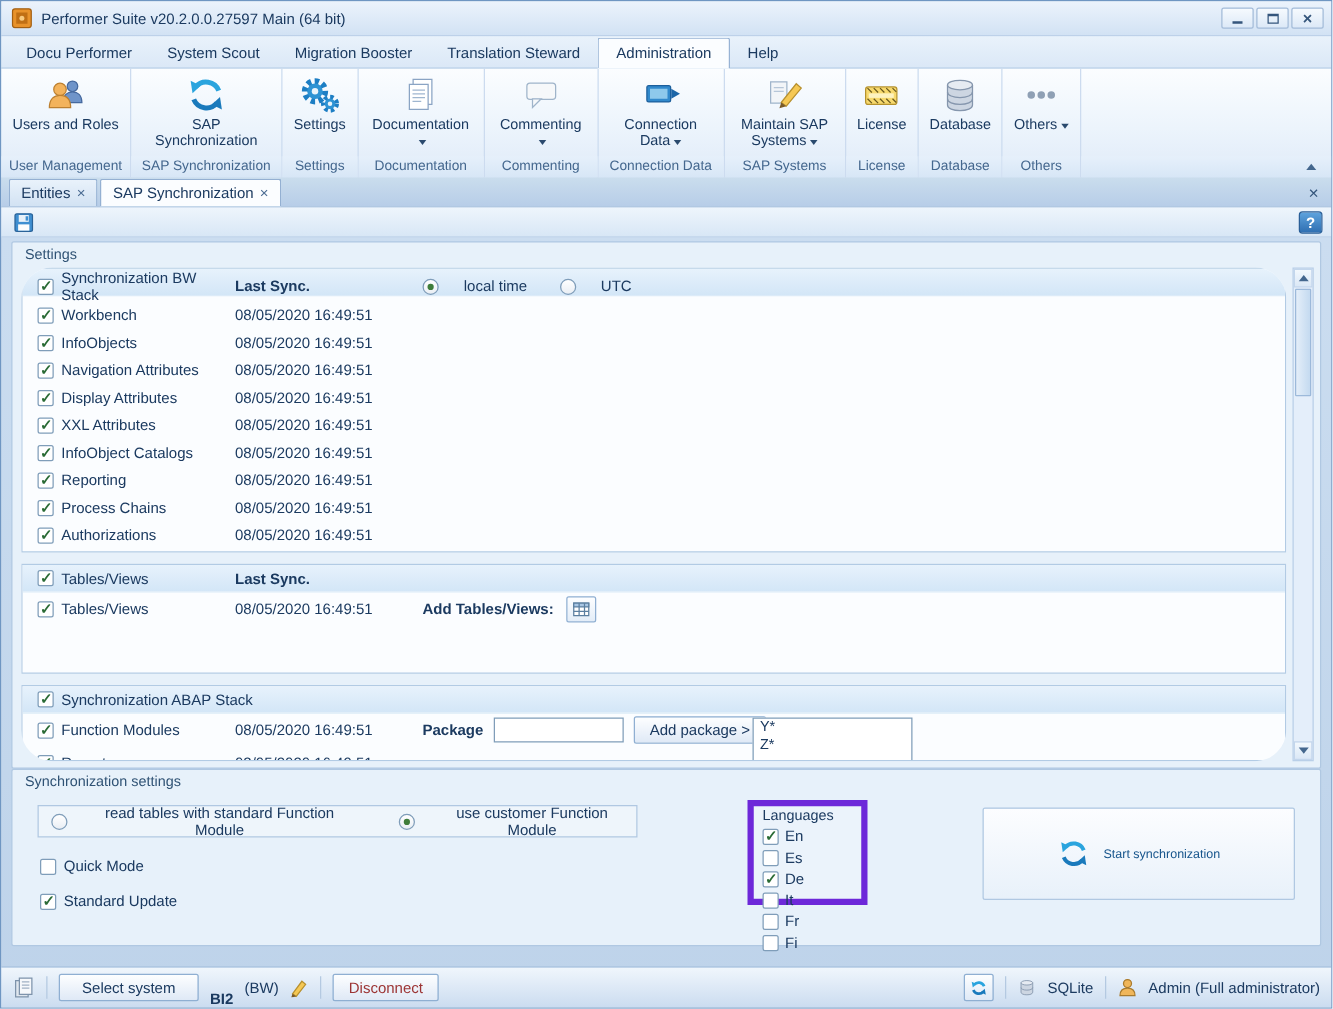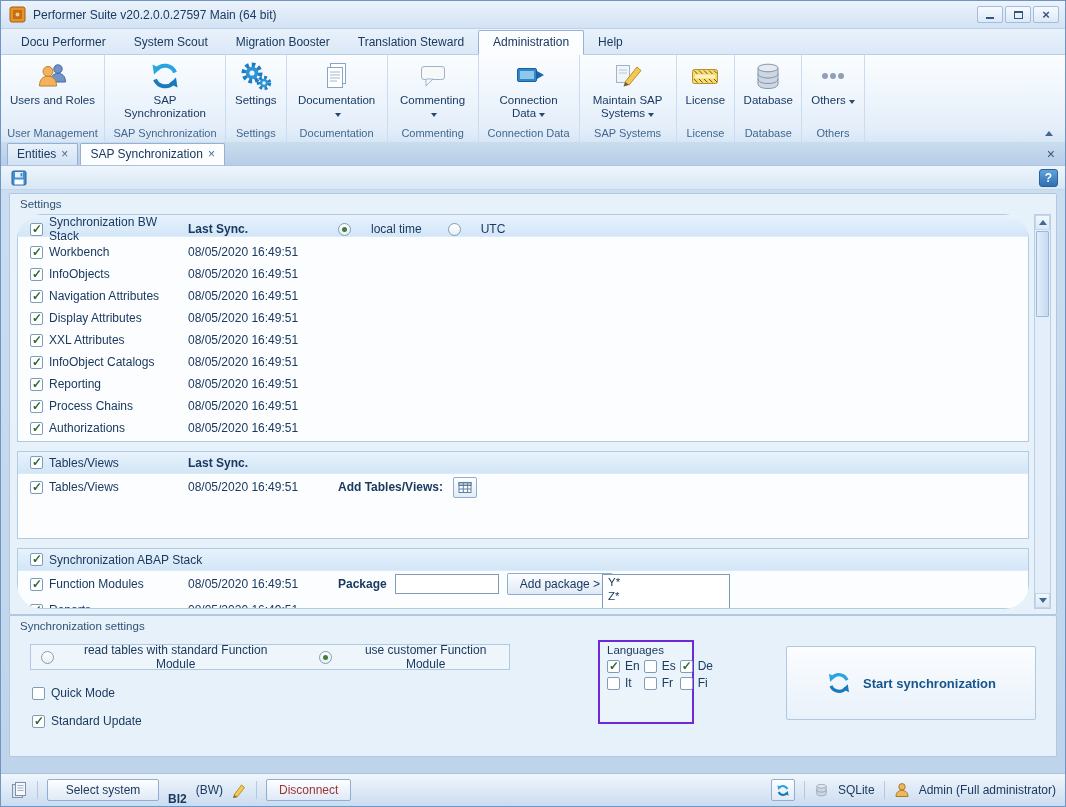--- a/index.html
+++ b/index.html
@@ -102,29 +102,29 @@
   .tri-down { width:0; height:0; border-left:4px solid transparent; border-right:4px solid transparent; border-top:5px solid #44678e; }
   .vs-thumb { height:86px; margin:1px; background:linear-gradient(90deg,#e4eef9,#c4daf0); border:1px solid #9cb9da; border-radius:1px; }
   .vs-track { flex:1; }
 
   
   .sync-panel { margin-top:0; height:142px; position:relative; }
   .radio-box { position:absolute; left:20px; top:28px; width:480px; height:26px; border:1px solid #b0c8e2;
                background:#eef5fb; display:flex; align-items:center; padding:0 10px; gap:42px; }
   .pos-quick { position:absolute; left:22px; top:70px; }
   .pos-std { position:absolute; left:22px; top:98px; }
-  .lang-box { position:absolute; left:588px; top:24px; width:96px; height:84px; border:2px solid #6d28d9;
+  .lang-box { position:absolute; left:588px; top:24px; width:96px; height:84px; border:5px solid #6d28d9;
               background:#ebf3fb; padding:2px 7px 0; }
   .lang-caption { font-size:11.5px; margin-bottom:3px; }
-  .lang-grid { display:grid; grid-template-columns:1fr 1fr 1fr; row-gap:3px; column-gap:4px; }
+  .lang-grid { display:grid; grid-template-columns:1fr; row-gap:3px; column-gap:4px; }
   .lang-item { display:flex; align-items:center; gap:5px; }
   .start-btn { position:absolute; right:20px; top:30px; width:250px; height:74px; border:1px solid #b0c8e2;
                border-radius:2px; background:linear-gradient(#fcfdff,#e8f1fa); display:flex; align-items:center;
                justify-content:center; gap:11px; }
-  .start-label { font-weight:bold; font-size:13px; color:#17558c; }
+  .start-label { font-weight:normal; font-size:10px; color:#17558c; }
 
   .spacer { flex:1; }
 
   
   .statusbar { flex:0 0 33px; display:flex; align-items:center; padding:0 9px; gap:9px;
                background:linear-gradient(#f0f6fc,#cbdcf0); border-top:1px solid #aac4e0; }
   .sep { width:1px; height:18px; background:#b4c9e1; }
   .status-right { margin-left:auto; display:flex; align-items:center; gap:9px; }
   .disconnect-label { color:#9c3434; }
   .sys-name { font-weight:bold;margin-top:17px; }

